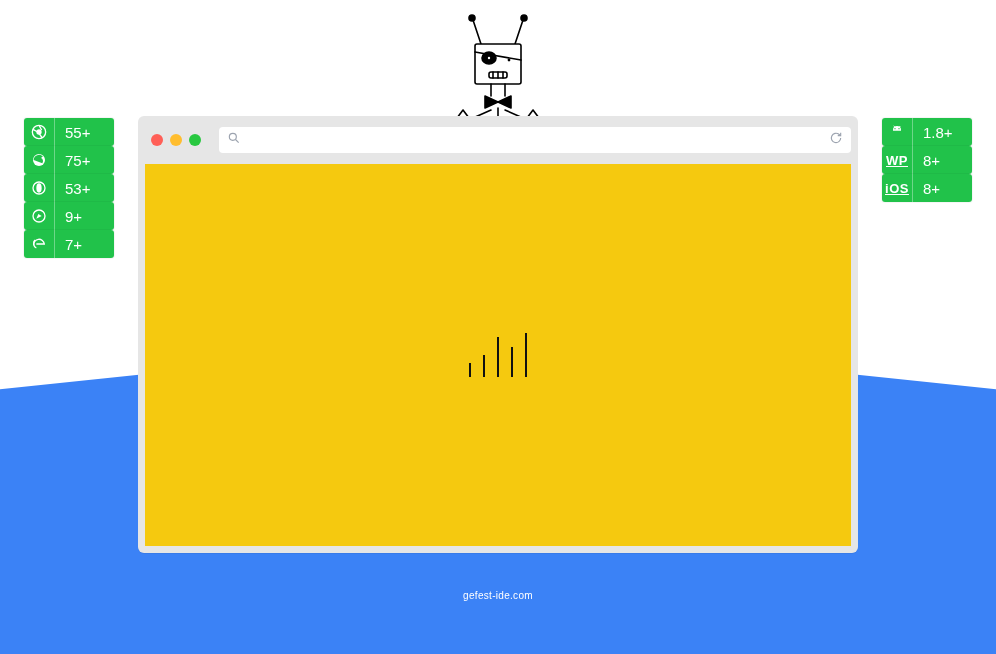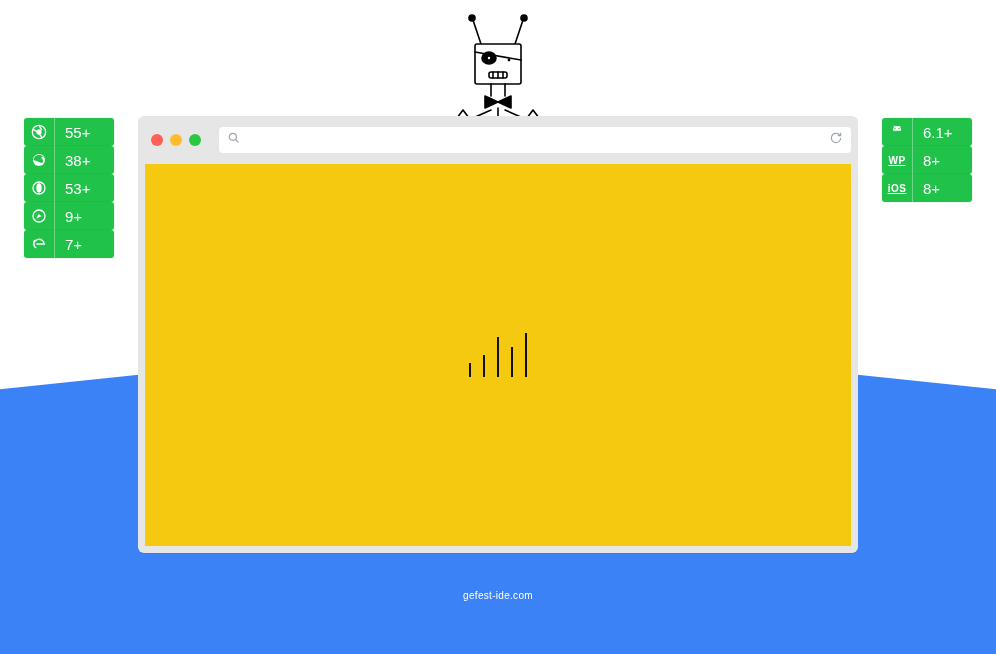--- a/index.html
+++ b/index.html
@@ -92,21 +92,21 @@
   .badge .val { background:#1fba49; }
 
   
   .badge .ico { background:#21c24a; }
   .badge .val { background:#21c24a; }
   .badge { outline: none; }
   .badge + .badge { }
   .badge .val { border-left: 1px solid rgba(255,255,255,.35); }
 
   .badge .ico svg { width:16px; height:16px; fill:#fff; }
-  .badge .txt { font-size:10px; font-weight:700; letter-spacing:.5px;text-decoration:underline; }
+  .badge .txt { font-size:13px; font-weight:700; letter-spacing:.5px;text-decoration:underline; }
 
   .footer-text{
     position:absolute; left:50%; transform:translateX(-50%);
     top: 590px; color:#fff; font-size:10px; letter-spacing:.3px;
   }
 </style>
 </head>
 <body>
 
 <div class="blue-left"></div>
@@ -163,21 +163,21 @@
     </div>
     <div class="val">55+</div>
   </div>
   <div class="badge">
     <div class="ico">
       <svg viewBox="0 0 24 24">
           <circle cx="12" cy="12" r="9" fill="#fff"></circle>
           <path d="M4 12a8 8 0 0 1 14-5c-2 0-3 2-3 2 3 1 4 5 2 8" fill="#21c24a"></path>
         </svg>
     </div>
-    <div class="val">38+</div>
+    <div class="val">75+</div>
   </div>
   <div class="badge">
     <div class="ico">
       <svg viewBox="0 0 24 24">
           <ellipse cx="12" cy="12" rx="9" ry="9" fill="none" stroke="#fff" stroke-width="2"></ellipse>
           <ellipse cx="12" cy="12" rx="4" ry="7" fill="#fff"></ellipse>
         </svg>
     </div>
     <div class="val">53+</div>
   </div>
@@ -205,21 +205,21 @@
   <div class="badge">
     <div class="ico">
       <svg viewBox="0 0 24 24">
           <path d="M6 9a6 6 0 0 1 12 0v1H6z" fill="#fff"></path>
           <circle cx="9" cy="7" r="1" fill="#21c24a"></circle>
           <circle cx="15" cy="7" r="1" fill="#21c24a"></circle>
           <line x1="7" y1="3" x2="9" y2="5" stroke="#fff" stroke-width="1.5"></line>
           <line x1="17" y1="3" x2="15" y2="5" stroke="#fff" stroke-width="1.5"></line>
         </svg>
     </div>
-    <div class="val">6.1+</div>
+    <div class="val">1.8+</div>
   </div>
   <div class="badge">
     <div class="ico">
         <span class="txt">WP</span>
       </div>
     <div class="val">8+</div>
   </div>
   <div class="badge">
     <div class="ico">
         <span class="txt">iOS</span>

